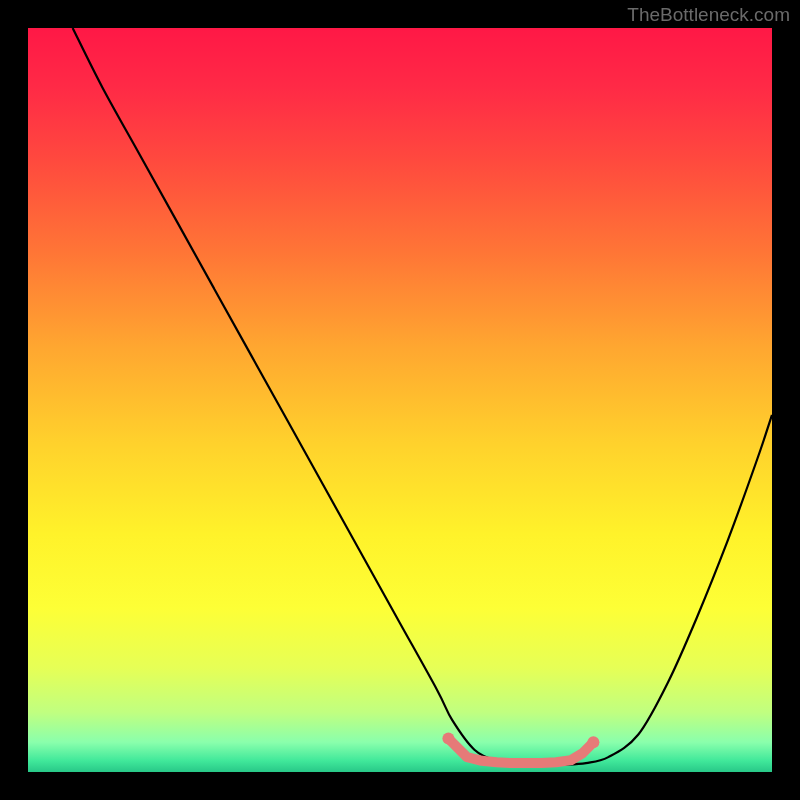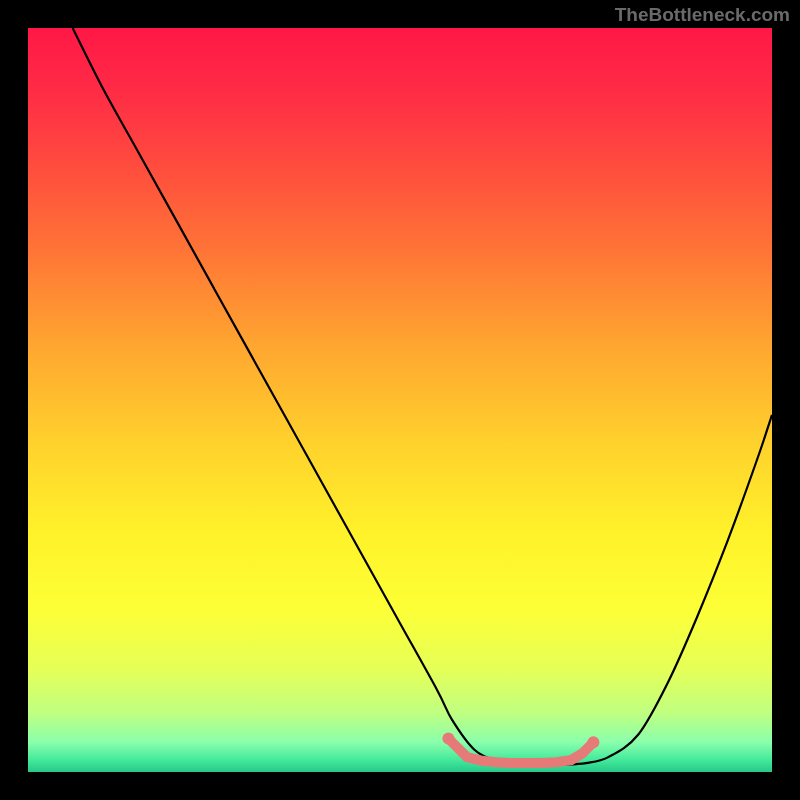--- a/index.html
+++ b/index.html
@@ -1,17 +1,17 @@
 <!DOCTYPE html>
 <html><head>
 <meta charset="utf-8">
 <style>
 * { margin: 0; padding: 0; box-sizing: border-box; }
 body { width: 800px; height: 800px; background: #000; position: relative; font-family: Arial, sans-serif; }
-.watermark { position: absolute; top: 4px; right: 10px; color: #6a6a6a; font-size: 19px; font-weight: bold; z-index: 10; }
+.watermark { position: absolute; top: 4px; right: 10px; color: #6a6a6a; font-size: 19px; font-weight: normal; z-index: 10; }
 .plot-area { position: absolute; top: 28px; left: 28px; width: 744px; height: 744px; }
 .gradient-bg { width: 100%; height: 100%; background: linear-gradient(to bottom,
   #ff1846 0%,
   #ff2a46 8%,
   #ff4a3e 18%,
   #ff7536 30%,
   #ffa730 43%,
   #ffd22c 56%,
   #fff22a 68%,
   #fdff36 78%,

